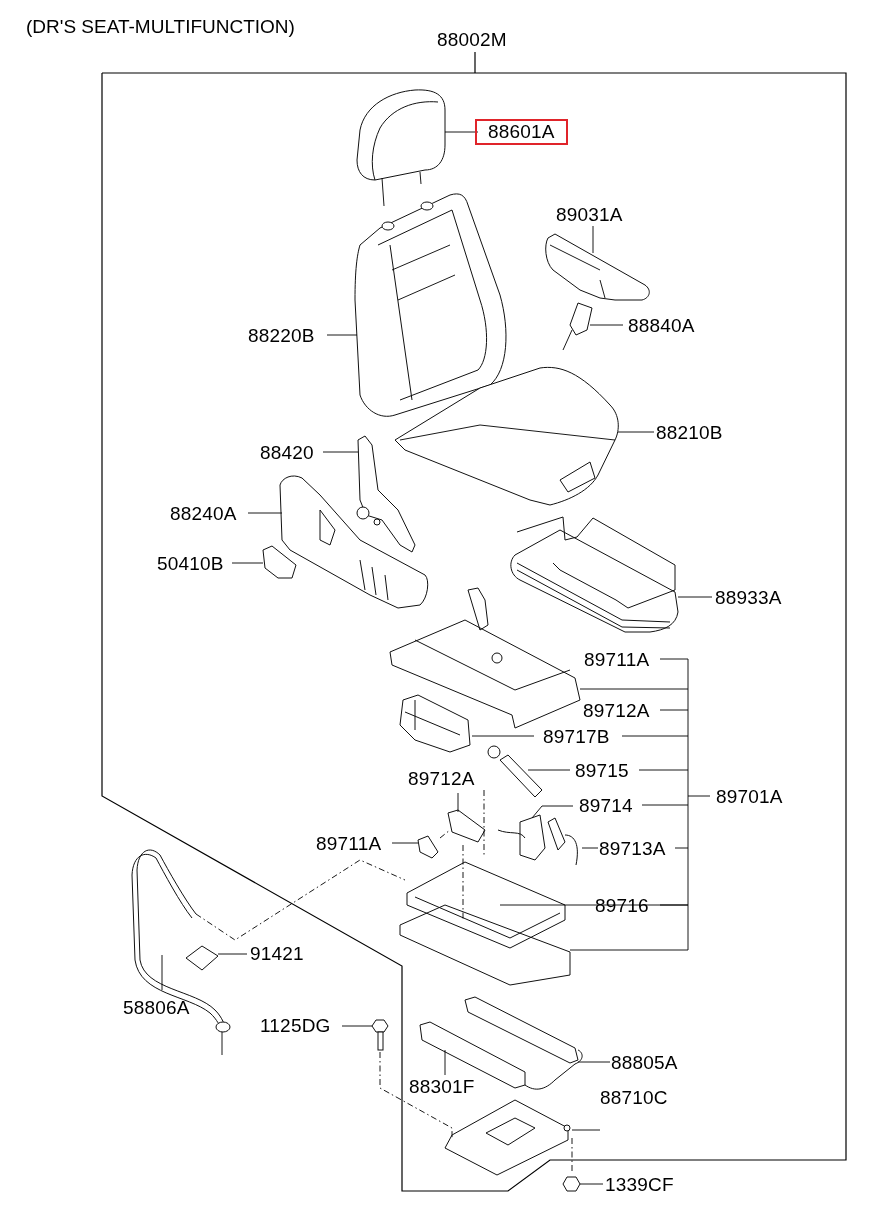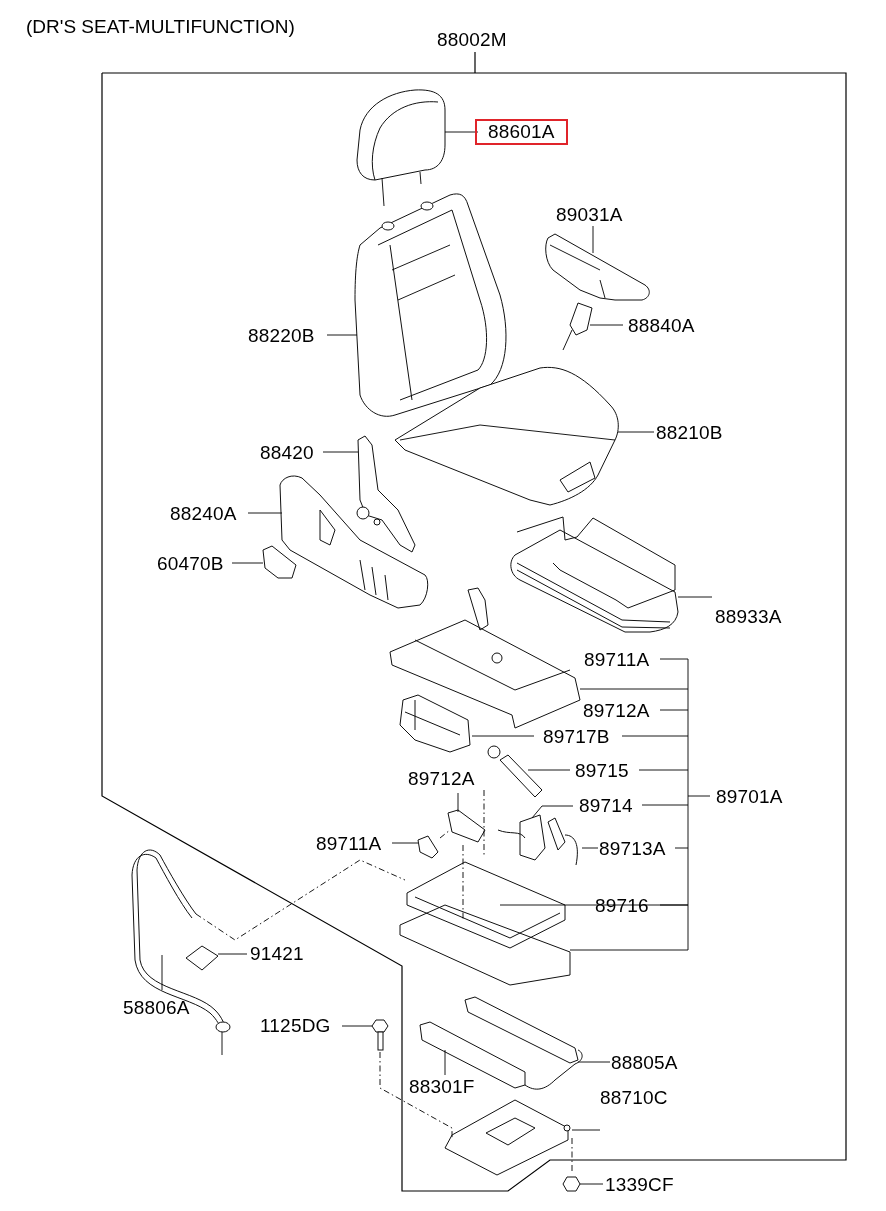--- a/index.html
+++ b/index.html
@@ -205,22 +205,22 @@
   <div class="title">(DR'S SEAT-MULTIFUNCTION)</div>
   <div class="lbl" style="left:417px;top:30px;text-align:right;">88002M</div>
 
   <div class="lbl hl" style="left: 458px; top: 122px; outline-color: rgb(224, 36, 42);">88601A</div>
   <div class="lbl" style="left:536px;top:205px;">89031A</div>
   <div class="lbl" style="left:608px;top:316px;">88840A</div>
   <div class="lbl" style="left:228px;top:326px;">88220B</div>
   <div class="lbl" style="left:636px;top:423px;">88210B</div>
   <div class="lbl" style="left:240px;top:443px;text-align:right;">88420</div>
   <div class="lbl" style="left:150px;top:504px;">88240A</div>
-  <div class="lbl" style="left:137px;top:554px;">60470B</div>
-  <div class="lbl" style="left:695px;top:607px;">88933A</div>
+  <div class="lbl" style="left:137px;top:554px;">50410B</div>
+  <div class="lbl" style="left:695px;top:588px;">88933A</div>
   <div class="lbl" style="left:564px;top:650px;">89711A</div>
   <div class="lbl" style="left:563px;top:701px;">89712A</div>
   <div class="lbl" style="left:523px;top:727px;">89717B</div>
   <div class="lbl" style="left:555px;top:761px;">89715</div>
   <div class="lbl" style="left:559px;top:796px;">89714</div>
   <div class="lbl" style="left:388px;top:769px;">89712A</div>
   <div class="lbl" style="left:296px;top:834px;">89711A</div>
   <div class="lbl" style="left:579px;top:839px;">89713A</div>
   <div class="lbl" style="left:575px;top:896px;">89716</div>
   <div class="lbl" style="left:696px;top:787px;">89701A</div>

